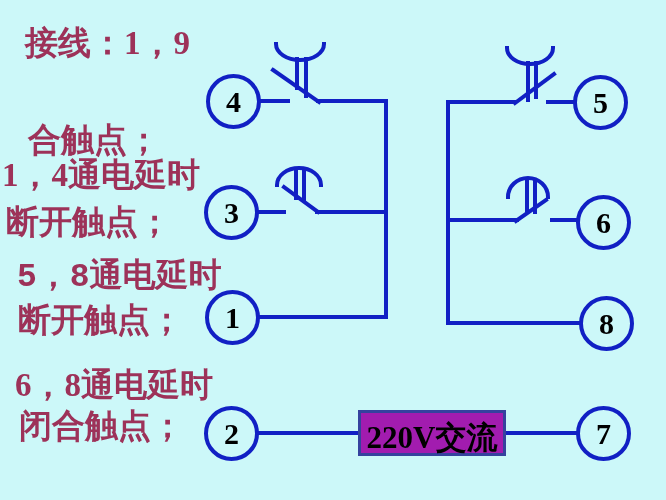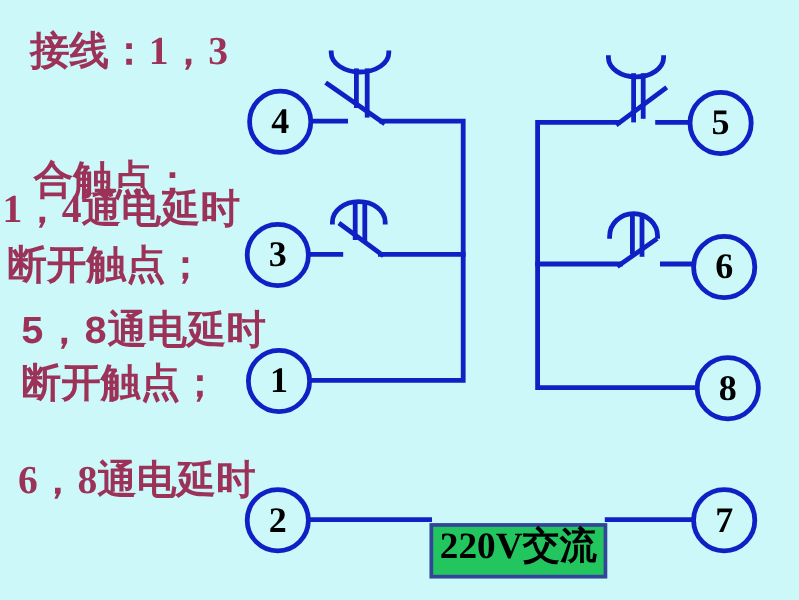--- a/index.html
+++ b/index.html
@@ -53,25 +53,24 @@
     line-height: 1;
   }
   .power-box {
     position: absolute;
     left: 358px;
     top: 410px;
     width: 148px;
     height: 46px;
     box-sizing: border-box;
     border: 3px solid #35429e;
-    background: #22c55e;
+    background: #a21caf;
     display: flex;
-    align-items: flex-start;
+    align-items: flex-end;
     justify-content: center;
-    margin-top: 26px;
   }
   .power-box .power-label {
     color: #000000;
     font-weight: bold;
     font-size: 31px;
     line-height: 1;
     white-space: nowrap;
   }
 </style>
 </head>
@@ -125,27 +124,28 @@
       </g>
 
       <g>
         <path d="M258 433 H358"></path>
         <path d="M506 433 H578"></path>
       </g>
 
     </g>
   </svg>
 
-  <div class="note-line" style="left:25px;  top:26px;">接线：1，3</div>
-  <div class="note-line" style="left:28px;  top:134px;">合触点；</div>
+  <div class="note-line" style="left:25px;  top:26px;">接线：1，9</div>
+  <div class="note-line" style="left:28px;  top:123px;">合触点；</div>
   <div class="note-line" style="left:2px;   top:158px;">1，4通电延时</div>
   <div class="note-line" style="left:6px;   top:205px;">断开触点；</div>
   <div class="note-line" style="left:17px;  top:261px;font-family:Liberation Mono, monospace;">5，8通电延时</div>
   <div class="note-line" style="left:18px;  top:303px;">断开触点；</div>
-  <div class="note-line" style="left:15px;  top:384px;">6，8通电延时</div>
+  <div class="note-line" style="left:15px;  top:368px;">6，8通电延时</div>
+  <div class="note-line" style="left:19px;  top:409px;">闭合触点；</div>
 
   <div class="terminal" style="left:206px; top:74px;">
     <span class="num">4</span>
   </div>
   <div class="terminal" style="left:204px; top:185px;">
     <span class="num">3</span>
   </div>
   <div class="terminal" style="left:205px; top:290px;">
     <span class="num">1</span>
   </div>

